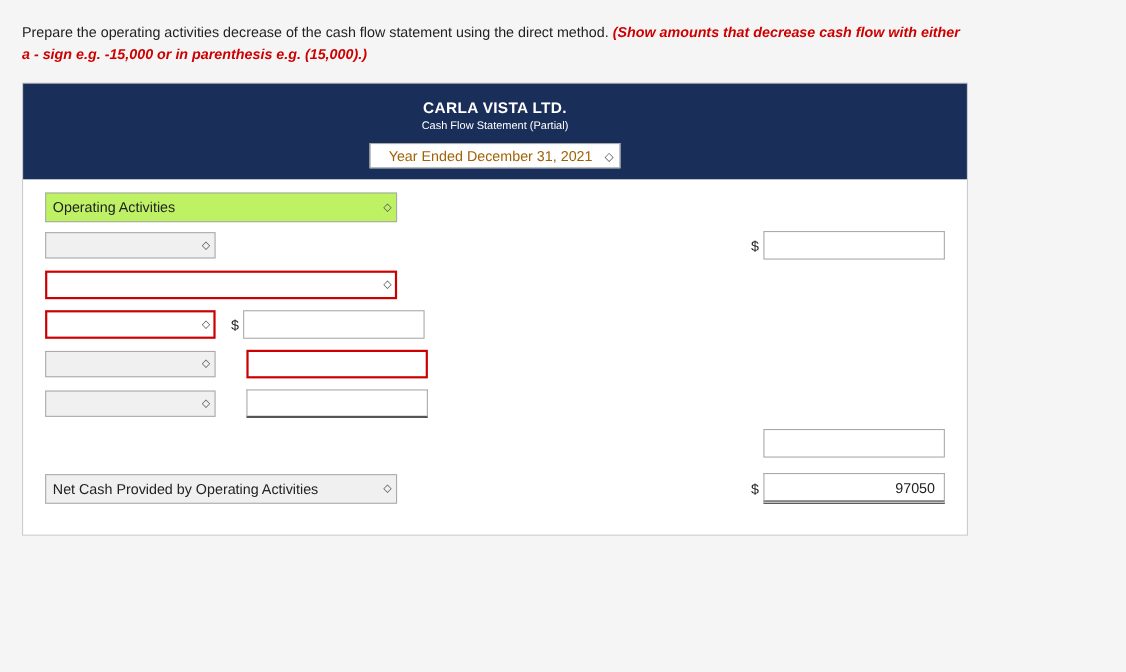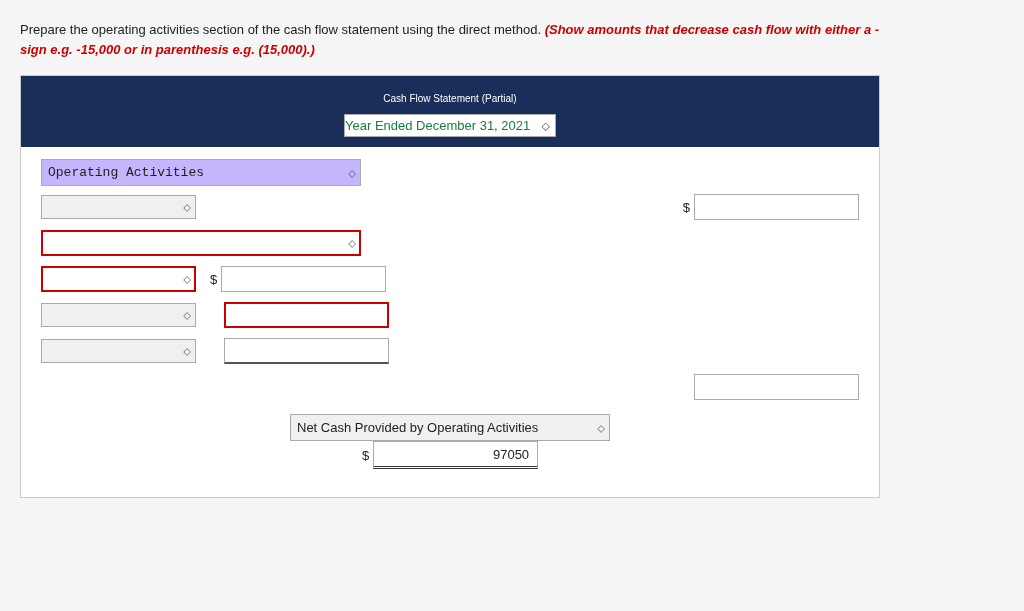--- a/index.html
+++ b/index.html
@@ -40,30 +40,30 @@
       font-size: 10px;
       margin-top: 3px;
     }
     .year-select-wrapper {
       display: flex;
       justify-content: center;
       margin-top: 10px;
     }
     .year-select {
       background: white;
-      color: #15803d;
+      color: #a16207;
       border: 1px solid #aaa;
-      padding: 3px 24px 3px 0;
+      padding: 3px 24px 3px 16px;
       font-size: 13px;
       appearance: none;
       -webkit-appearance: none;
       position: relative;
       cursor: pointer;
       min-width: 200px;
-      text-align: left;
+      text-align: center;
     }
     .year-select-container {
       position: relative;
       display: inline-block;
     }
     .year-select-container::after {
       content: "⬦";
       position: absolute;
       right: 6px;
       top: 50%;
@@ -124,43 +124,44 @@
     
     .col-label { width: 340px; flex-shrink: 0; }
     .col-dollar-mid { display: flex; align-items: center; }
     .col-dollar-right { display: flex; align-items: center; }
     .operating-row { margin-bottom: 8px; }
   </style>
 </head>
 <body>
 
 <div class="instructions">
-  <span>Prepare the operating activities section of the cash flow statement using the direct method.</span>
+  <span>Prepare the operating activities decrease of the cash flow statement using the direct method.</span>
   <span class="red-italic">(Show amounts that decrease cash flow with either a - sign e.g. -15,000 or in parenthesis e.g. (15,000).)</span>
 </div>
 
 <div class="statement-container">
 
   <div class="statement-header">
+    <div class="company-name">CARLA VISTA LTD.</div>
     <div class="statement-title">Cash Flow Statement (Partial)</div>
     <div class="year-select-wrapper">
       <div class="year-select-container">
         <select class="year-select">
           <option value="Year Ended December 31, 2021">Year Ended December 31, 2021</option>
         </select>
       </div>
     </div>
   </div>
 
   <div class="statement-body">
 
     <div class="row operating-row">
       <div class="col-label">
         <div class="select-field">
-          <select style="min-width:320px; background:#c4b5fd; border:1px solid #aaa; padding:5px 22px 5px 6px; font-size:13px;font-family:Liberation Mono, monospace;">
+          <select style="min-width:320px; background:#bef264; border:1px solid #aaa; padding:5px 22px 5px 6px; font-size:13px;">
             <option value="Operating Activities">Operating Activities</option>
           </select>
         </div>
       </div>
     </div>
 
     <div class="row" style="margin-bottom:10px;">
       <div style="width:170px; margin-right:10px;">
         <div class="select-field">
           <select style="min-width:155px; background:#f0f0f0; border:1px solid #aaa; padding:4px 22px 4px 6px; font-size:12px;">
@@ -214,21 +215,21 @@
       </div>
       <div style="margin-left:28px;">
         <input type="text" class="text-input" style="width: 165px; border-width: 1px 1px 2px; border-style: solid; border-color: rgb(170, 170, 170) rgb(170, 170, 170) rgb(85, 85, 85);" value="">
       </div>
     </div>
 
     <div class="row" style="margin-bottom:14px; justify-content:flex-end;">
       <input type="text" class="text-input" style="width: 165px; margin-right: 0px;" value="">
     </div>
 
-    <div class="row" style="margin-top:4px; border-top: none; flex-direction: column;">
+    <div class="row" style="margin-top:4px; border-top: none;">
       <div class="select-field" style="flex-shrink:0;">
         <select style="min-width:320px; background:#f0f0f0; border:1px solid #aaa; padding:5px 22px 5px 6px; font-size:13px;">
           <option value="Net Cash Provided by Operating Activities">Net Cash Provided by Operating Activities</option>
         </select>
       </div>
       <div style="flex:1;"></div>
       <div class="col-dollar-right">
         <span class="dollar-sign">$</span>
         <div style="width:165px; height:28px; border:1px solid #aaa; border-bottom:3px double #333; background:white; display:flex; align-items:center; justify-content:flex-end; padding-right:8px; font-size:13px;">
           <span>97050</span>

